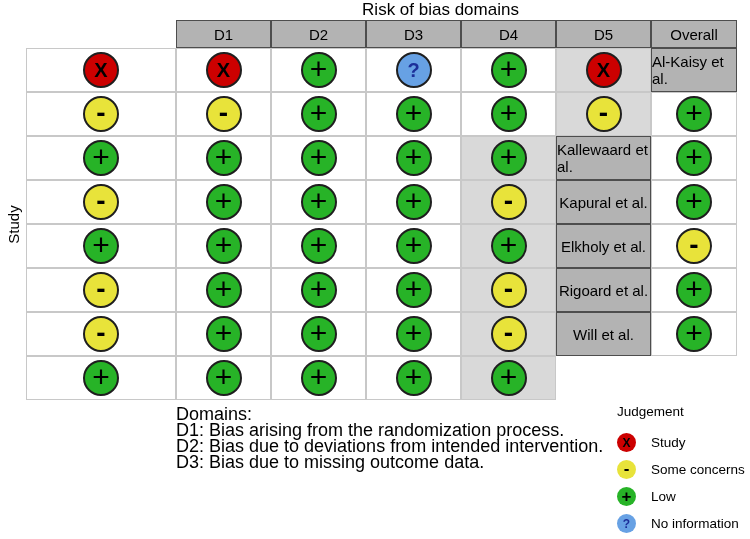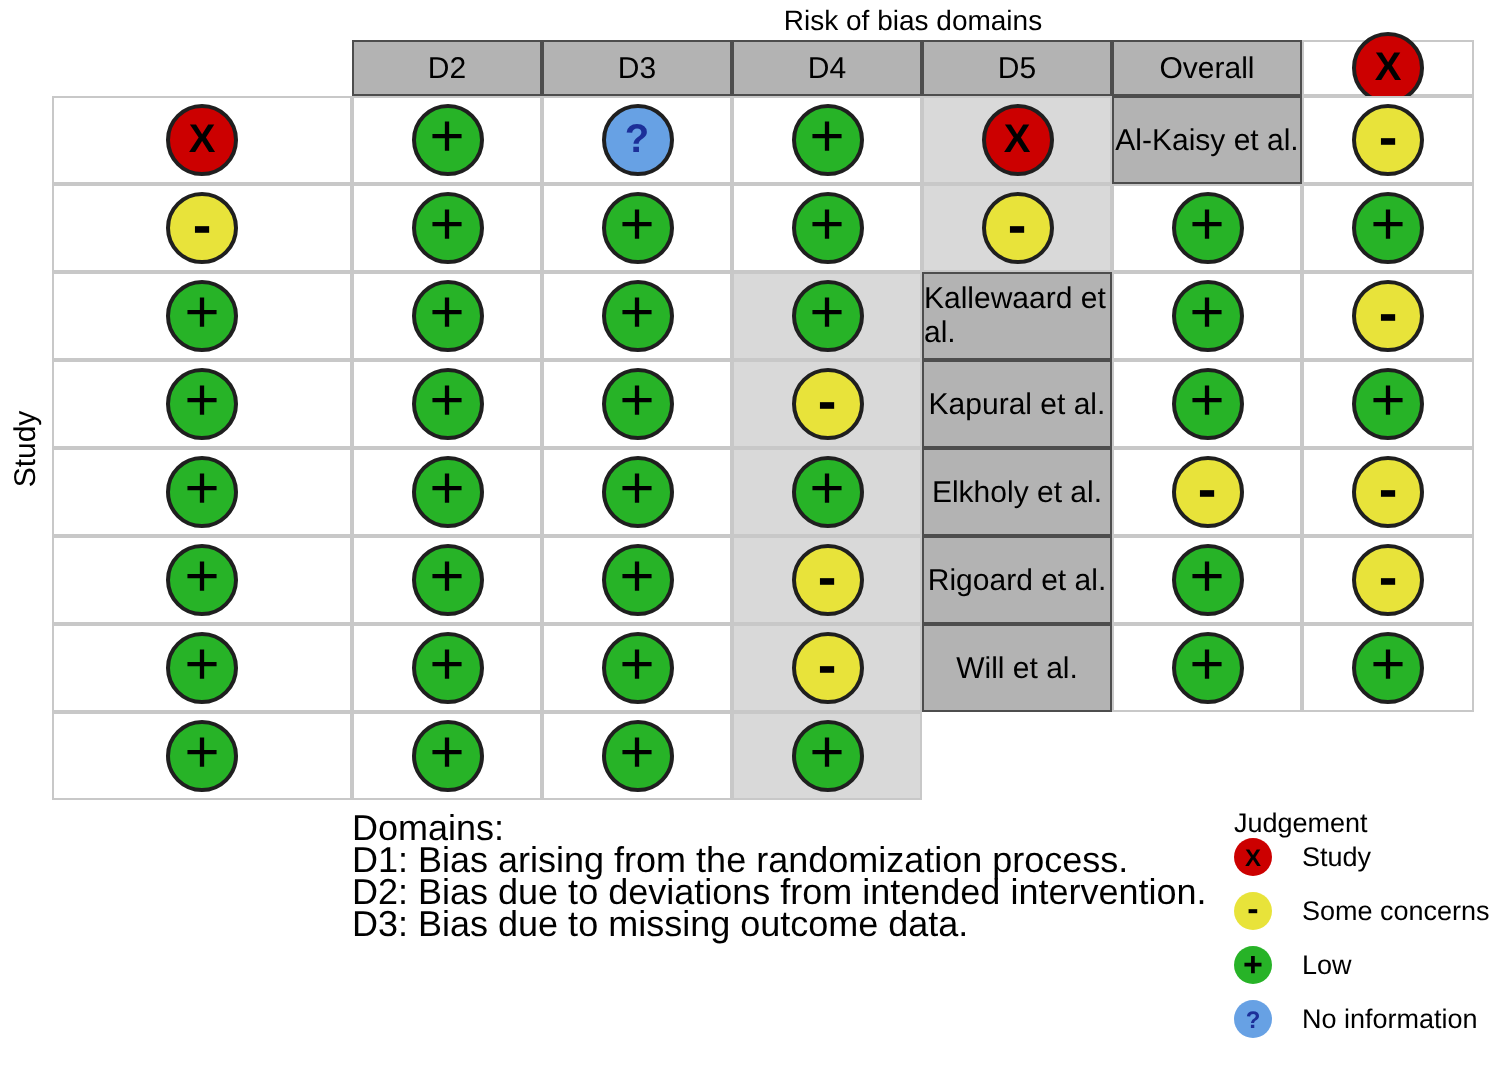--- a/index.html
+++ b/index.html
@@ -1,19 +1,19 @@
 <!DOCTYPE html>
 <html><head>
 <meta charset="utf-8">
 <style>
   html,body{margin:0;padding:0;background:#fff;}
   .fig{position:relative;width:750px;height:539px;background:#ffffff;
        font-family:"Liberation Sans","DejaVu Sans",sans-serif;color:#000;overflow:hidden;}
-  .title{position:absolute;left:176px;top:0;width:561px;height:20px;text-align:center;
-         font-size:14px;line-height:20px;}
+  .title{position:absolute;left:160px;top:0;width:561px;height:20px;text-align:center;
+         font-size:17px;line-height:20px;}
   .ylab{position:absolute;left:0;top:48px;width:26px;height:352px;
         display:flex;align-items:center;justify-content:center;}
   .ylab span{transform:rotate(-90deg);font-size:15px;white-space:nowrap;}
   .grid{position:absolute;left:26px;top:20px;display:grid;
         grid-template-columns:150px 95px 95px 95px 95px 95px 86px;
         grid-template-rows:28px repeat(8,44px);}
   .corner{background:transparent;}
   .hcell,.scell{background:var(--header-bg);border:1.5px solid var(--header-border);
         display:flex;align-items:center;justify-content:center;font-size:15px;
         box-sizing:border-box;}
@@ -26,38 +26,39 @@
   .j-some_concerns{background:var(--some-concerns);}
   .j-low{background:var(--low);}
   .j-no_information{background:var(--no-information);}
   .sym{line-height:1;}
   .sym-high{font-size:20px;font-weight:700;}
   .sym-some_concerns{font-size:28px;font-weight:700;padding-bottom:3px;}
   .sym-low{font-size:30px;font-weight:500;padding-bottom:2px;}
   .sym-no_information{font-size:20px;font-weight:700;color:var(--question-glyph);}
   .domains{position:absolute;left:176px;top:406px;font-size:18px;line-height:16px;}
   .legend{position:absolute;left:617px;top:404px;font-size:13.5px;}
-  .legend-heading{}
+  .legend-heading{margin-bottom:14px;}
   .legend-item{display:flex;align-items:center;margin-bottom:8px;height:19px;}
   .mini{width:19px;height:19px;border-radius:50%;display:flex;align-items:center;
         justify-content:center;margin-right:15px;flex:0 0 19px;}
   .mini .sym-high,.mini .sym-no_information{font-size:12px;}
   .mini .sym-some_concerns{font-size:17px;padding-bottom:2px;}
   .mini .sym-low{font-size:17px;font-weight:700;padding-bottom:1px;}
 </style>
 </head>
 <body>
 
 <div class="fig" style="--high: #cc0000; --some-concerns: #e8e33a; --low: #27b327; --no-information: #67a1e4; --question-glyph: #1c2f99; --header-bg: #b3b3b3; --header-border: #4d4d4d; --overall-bg: #d9d9d9; --grid-line: #c8c8c8; --circle-border: #1f1f1f;">
   <div class="title">Risk of bias domains</div>
   <div class="ylab">
     <span>Study</span>
   </div>
   <div class="grid">
       <div class="corner"></div>
+      <div class="hcell">D1</div>
       <div class="hcell">D2</div>
       <div class="hcell">D3</div>
       <div class="hcell">D4</div>
       <div class="hcell">D5</div>
       <div class="hcell">Overall</div>
       <div class="cell">
         <div class="circle j-high">
           <div class="sym sym-high">X</div>
         </div>
       </div>

